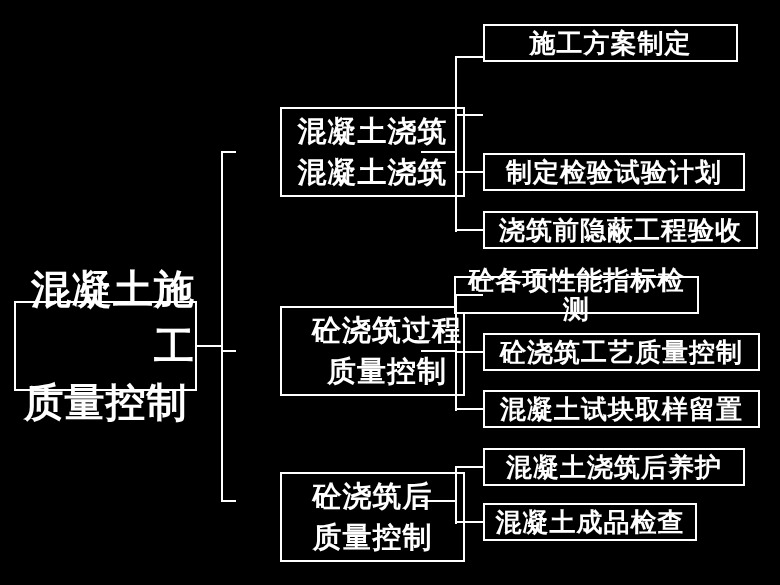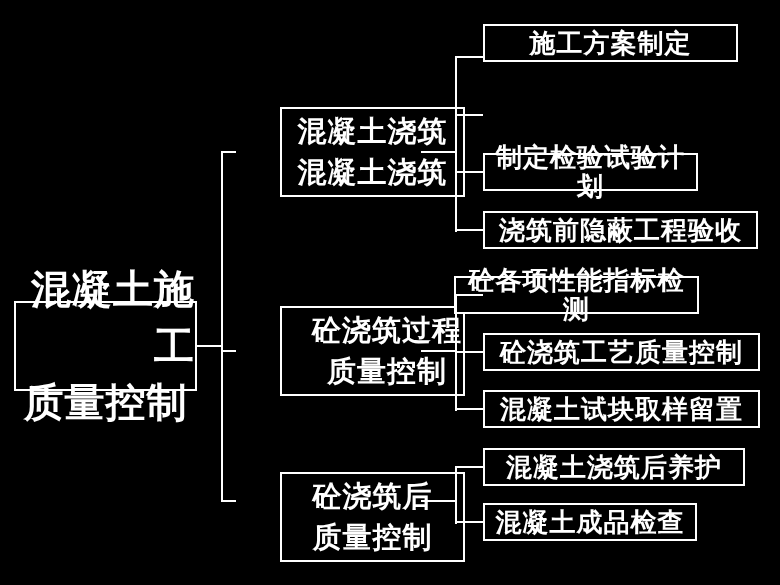--- a/index.html
+++ b/index.html
@@ -69,21 +69,21 @@
   </div>
 
   <div class="node branch-node" style="left:236px; top:472px; width:185px; height:90px;">
     <span>砼浇筑后</span>
     <span>质量控制</span>
   </div>
 
   <div class="node leaf-node" style="left:483px; top:24px; width:255px; height:38px;">
     <span>施工方案制定</span>
   </div>
-  <div class="node leaf-node" style="left:483px; top:153px; width:215px; height:38px;">
+  <div class="node leaf-node" style="left:483px; top:153px; width:262px; height:38px;">
     <span>制定检验试验计划</span>
   </div>
   <div class="node leaf-node" style="left:483px; top:211px; width:275px; height:38px;">
     <span>浇筑前隐蔽工程验收</span>
   </div>
 
   <div class="node leaf-node" style="left:454px; top:276px; width:245px; height:38px;">
     <span>砼各项性能指标检测</span>
   </div>
   <div class="node leaf-node" style="left:483px; top:333px; width:277px; height:38px;text-align:right;">

